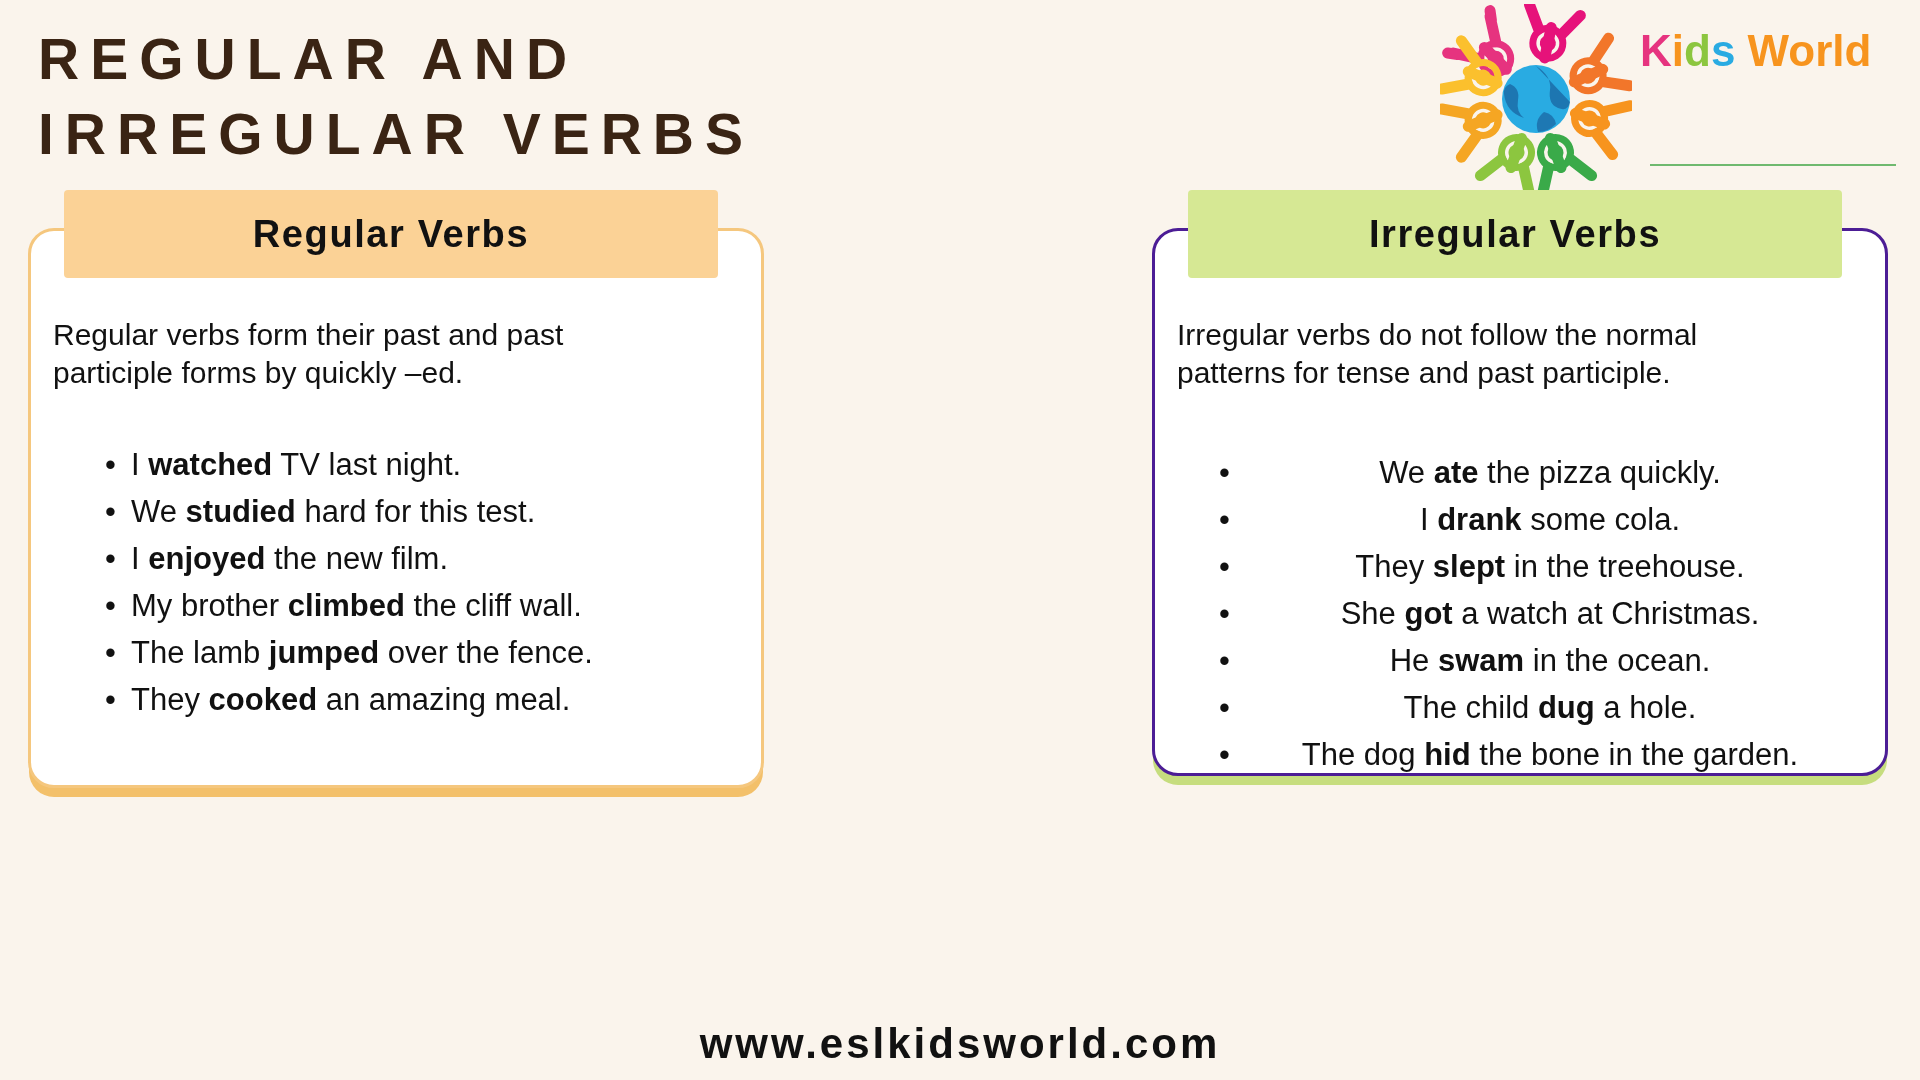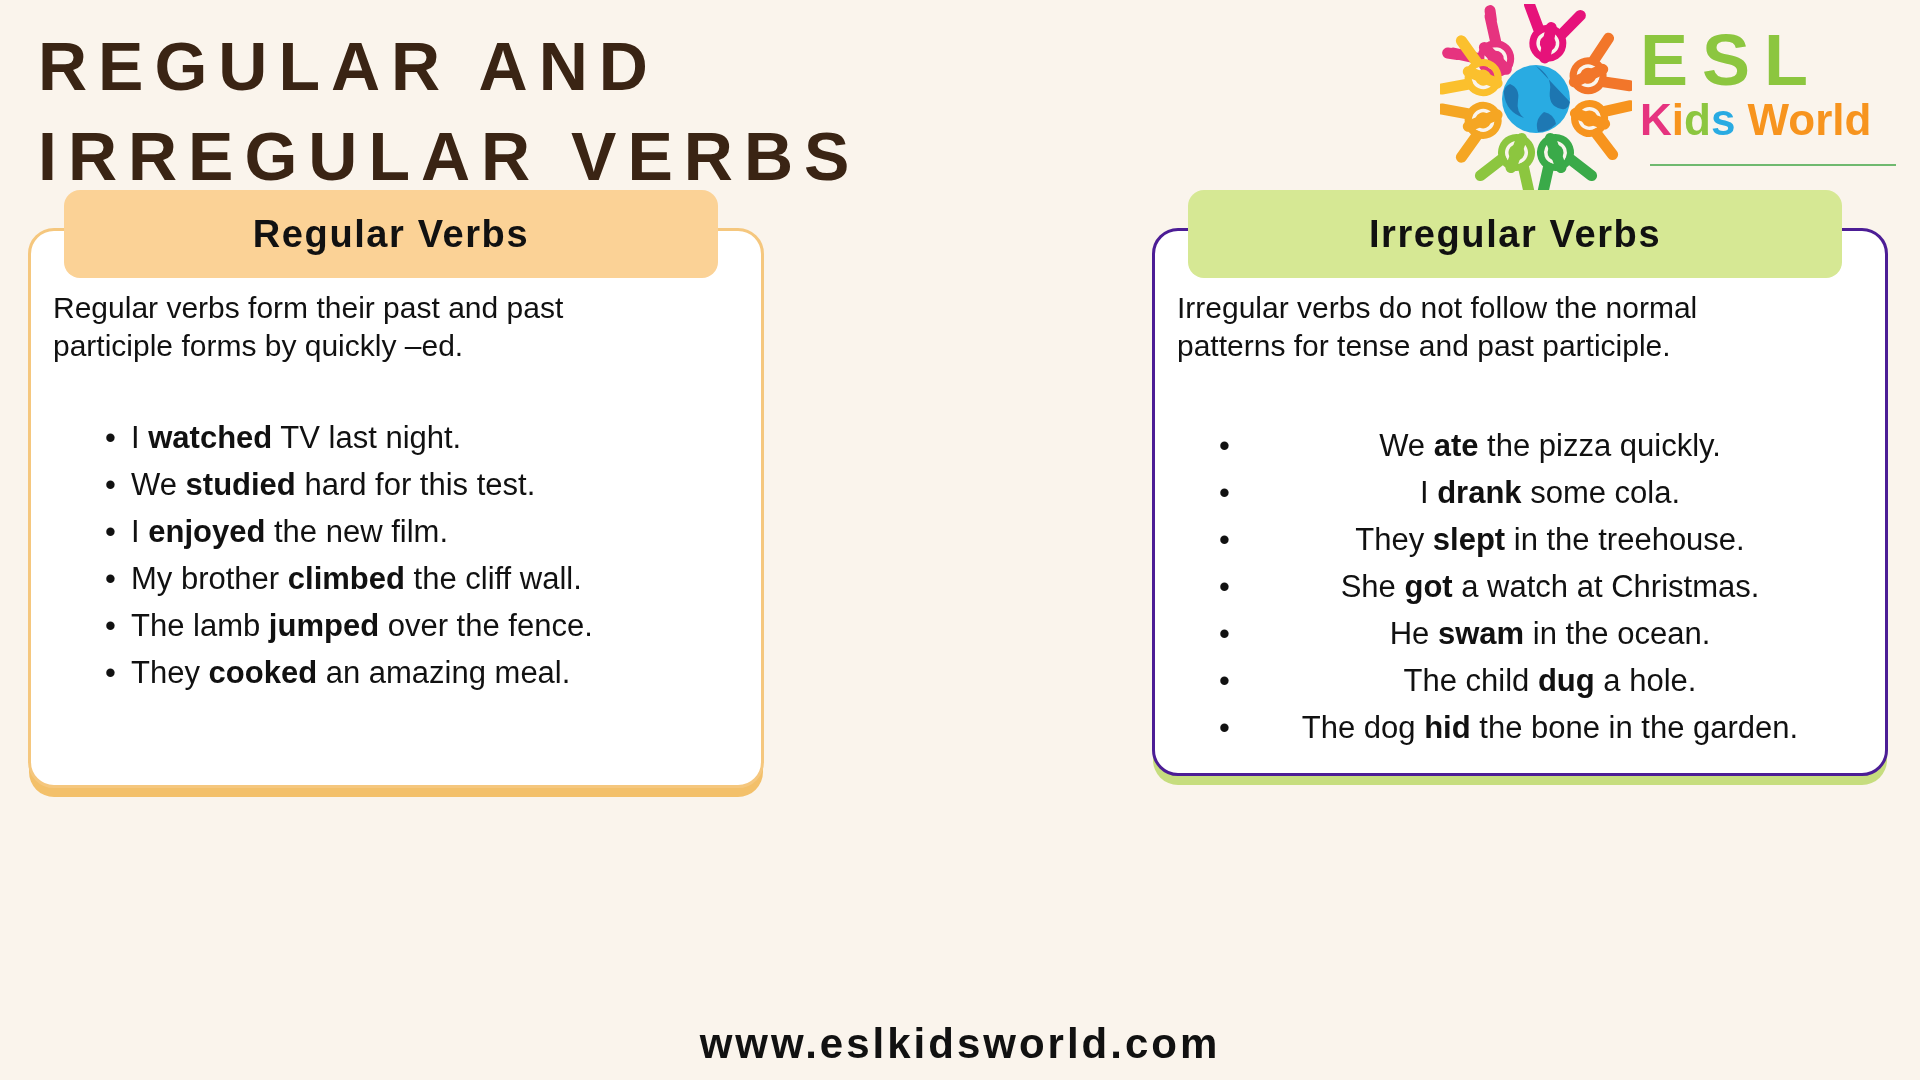--- a/index.html
+++ b/index.html
@@ -17,21 +17,21 @@
     background:#faf4ec;
   }
 
   
   .title {
     position:absolute;
     left:38px; top:22px;
     width:1120px;
   }
   .title-line {
-    font-size:68px;
+    font-size:57px;
     font-weight:800;
     color:#3a2414;
     letter-spacing:11px;
     line-height:1.32;
     white-space:nowrap;
   }
 
   
   .logo {
     position:absolute;
@@ -96,20 +96,21 @@
     left:0; top:0;
     width:100%; height:100%;
     padding:58px 30px 20px 22px;
   }
 
   .intro {
     font-size:30px;
     color:#111111;
     line-height:1.28;
     font-weight:400;
+    margin-top:27px;
   }
   .intro-line { white-space:nowrap; }
 
   .bullets {
     list-style:none;
     margin-top:48px;
     padding-left:52px;
   }
   .bullets li {
     position:relative;
@@ -128,21 +129,21 @@
   }
   .bullets li b { font-weight:700; }
 
   .card-right .bullets { margin-top:56px; padding-left:42px;text-align:center; }
   .card-right .intro { line-height:1.28; }
 
   
   .pill {
     position:absolute;
     height:88px;
-    border-radius:16px;
+    border-radius:4px;
     display:flex;
     align-items:center;
     justify-content:center;
   }
   .pill span {
     font-size:38px;
     font-weight:800;
     color:#111111;
     letter-spacing:1.6px;
   }
@@ -233,21 +234,20 @@
           </g>
 
           <circle cx="96" cy="95" r="34" fill="#29abe2"></circle>
           <path d="M96 62 q16 10 14 24 q-2 14 8 18 q10 4 12 -6" fill="#1b6ca8" opacity="0.85"></path>
           <path d="M70 80 q10 4 8 16 q-2 12 6 18 q-18 -6 -20 -24 q-1 -7 6 -10z" fill="#1b6ca8" opacity="0.85"></path>
           <path d="M104 108 q10 2 12 12 q-8 8 -18 8 q-4 -12 6 -20z" fill="#1b6ca8" opacity="0.8"></path>
         </g>
       </svg>
     </div>
     <div class="logo-text">
-      <div class="logo-esl">ESL</div>
       <div class="logo-kw"><span class="kw-k">K</span><span class="kw-i">i</span><span class="kw-d">d</span><span class="kw-s">s</span><span class="kw-w"> World</span></div>
     </div>
     <div class="logo-rule"></div>
   </div>
 
   <div class="card card-left">
     <div class="card-body">
       <div class="intro">
         <div class="intro-line">Regular verbs form their past and past</div>
         <div class="intro-line">participle forms by quickly –ed.</div>

